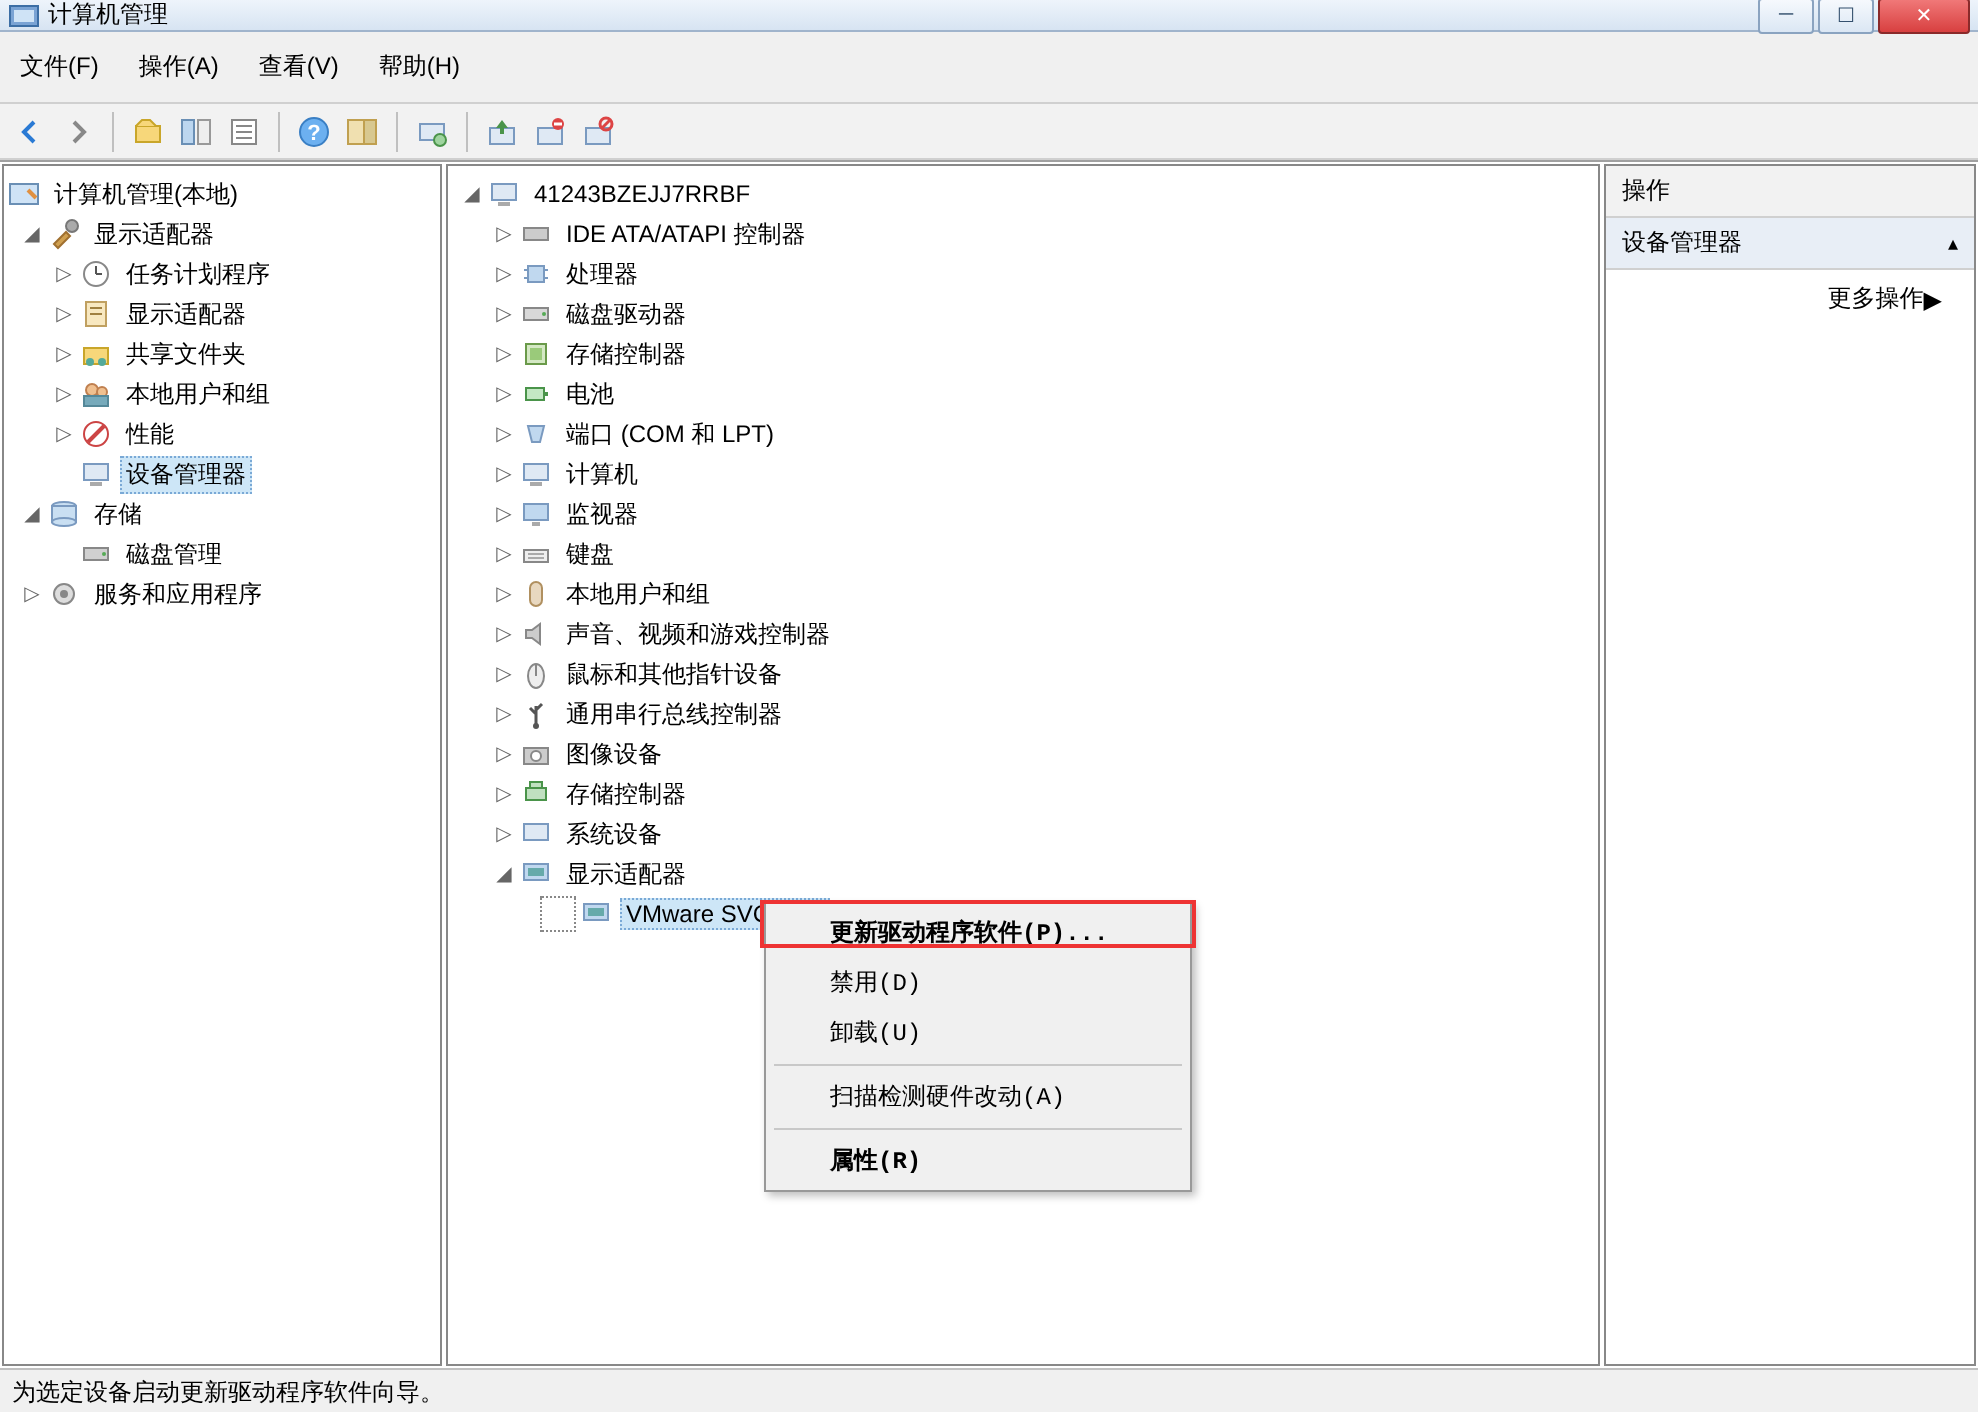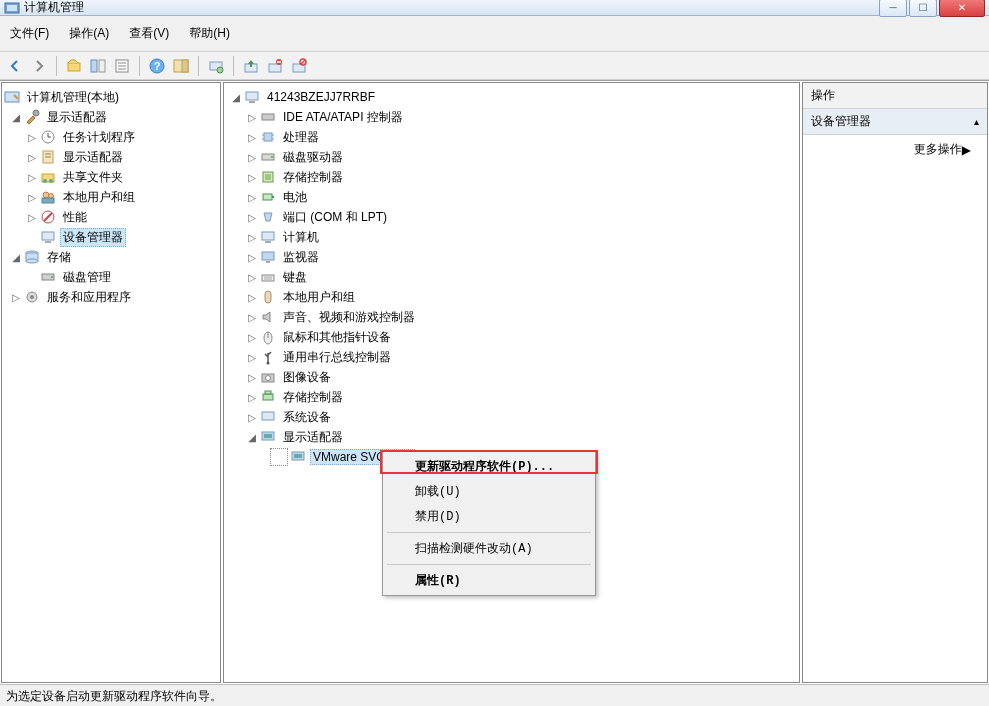--- a/index.html
+++ b/index.html
@@ -575,22 +575,22 @@
           <svg viewBox="0 0 16 16">
             <rect x="2" y="3" width="12" height="8" fill="#c0d8ef" stroke="#7a9ac0"></rect>
             <rect x="4" y="5" width="8" height="4" fill="#6aa"></rect>
           </svg>
         </span>
       <span class="node-label selected">VMware SVGA 3D</span>
     </div>
 
     <div class="context-menu">
       <div class="mi bold">更新驱动程序软件(P)...</div>
+      <div class="mi">禁用(D)</div>
       <div class="mi">卸载(U)</div>
-      <div class="mi">禁用(D)</div>
       <div class="sep"></div>
       <div class="mi">扫描检测硬件改动(A)</div>
       <div class="sep"></div>
       <div class="mi bold">属性(R)</div>
     </div>
     <div class="highlight-box"></div>
   </div>
 
   <div class="panel panel-right">
     <div class="actions-header">操作</div>

